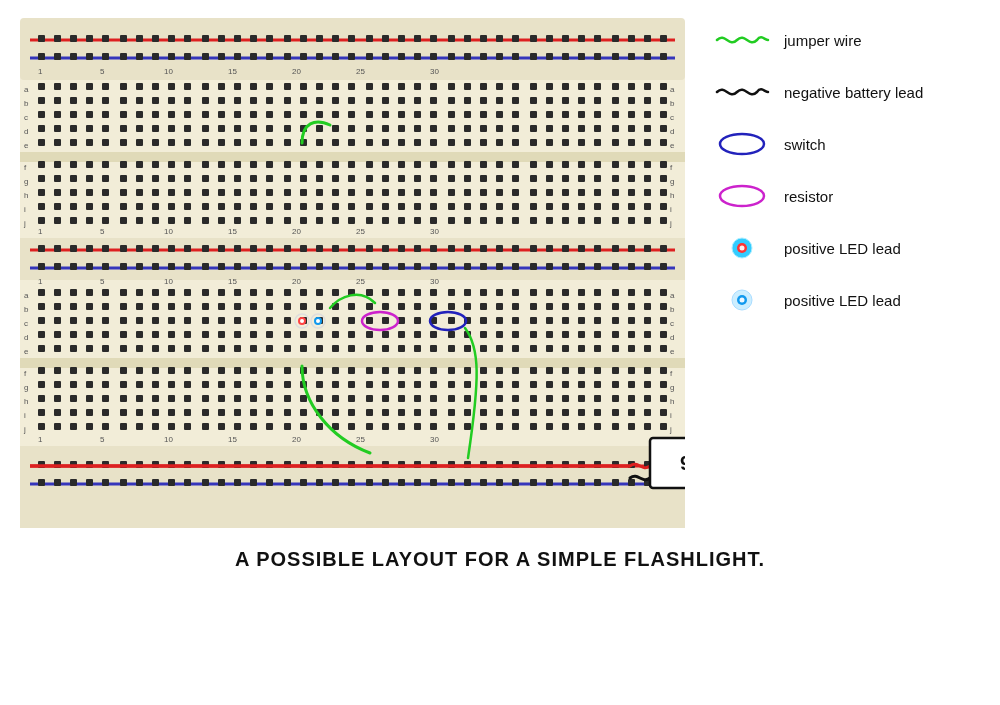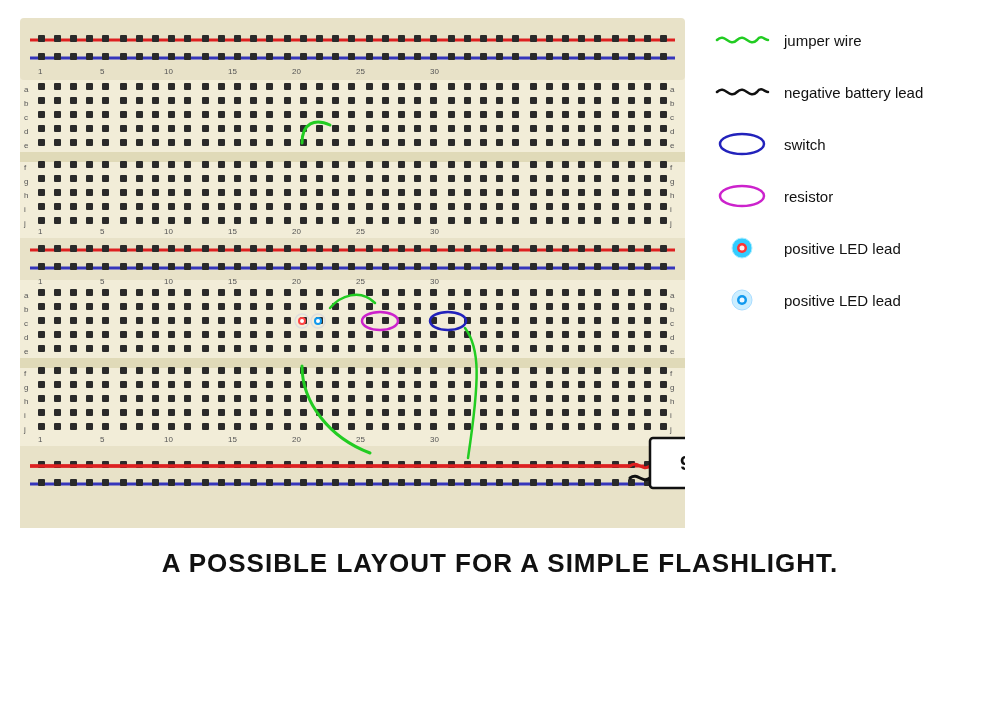--- a/index.html
+++ b/index.html
@@ -72,21 +72,21 @@
     }
 
     .legend-label {
       font-size: 15px;
       color: #111;
     }
 
     
     .caption {
       margin-top: 10px;
-      font-size: 26px;
+      font-size: 20px;
       font-weight: bold;
       text-align: center;
       color: #111;
       letter-spacing: 1px;
       padding: 0 20px;
     }
 
   </style>
 </head>
 <body>

